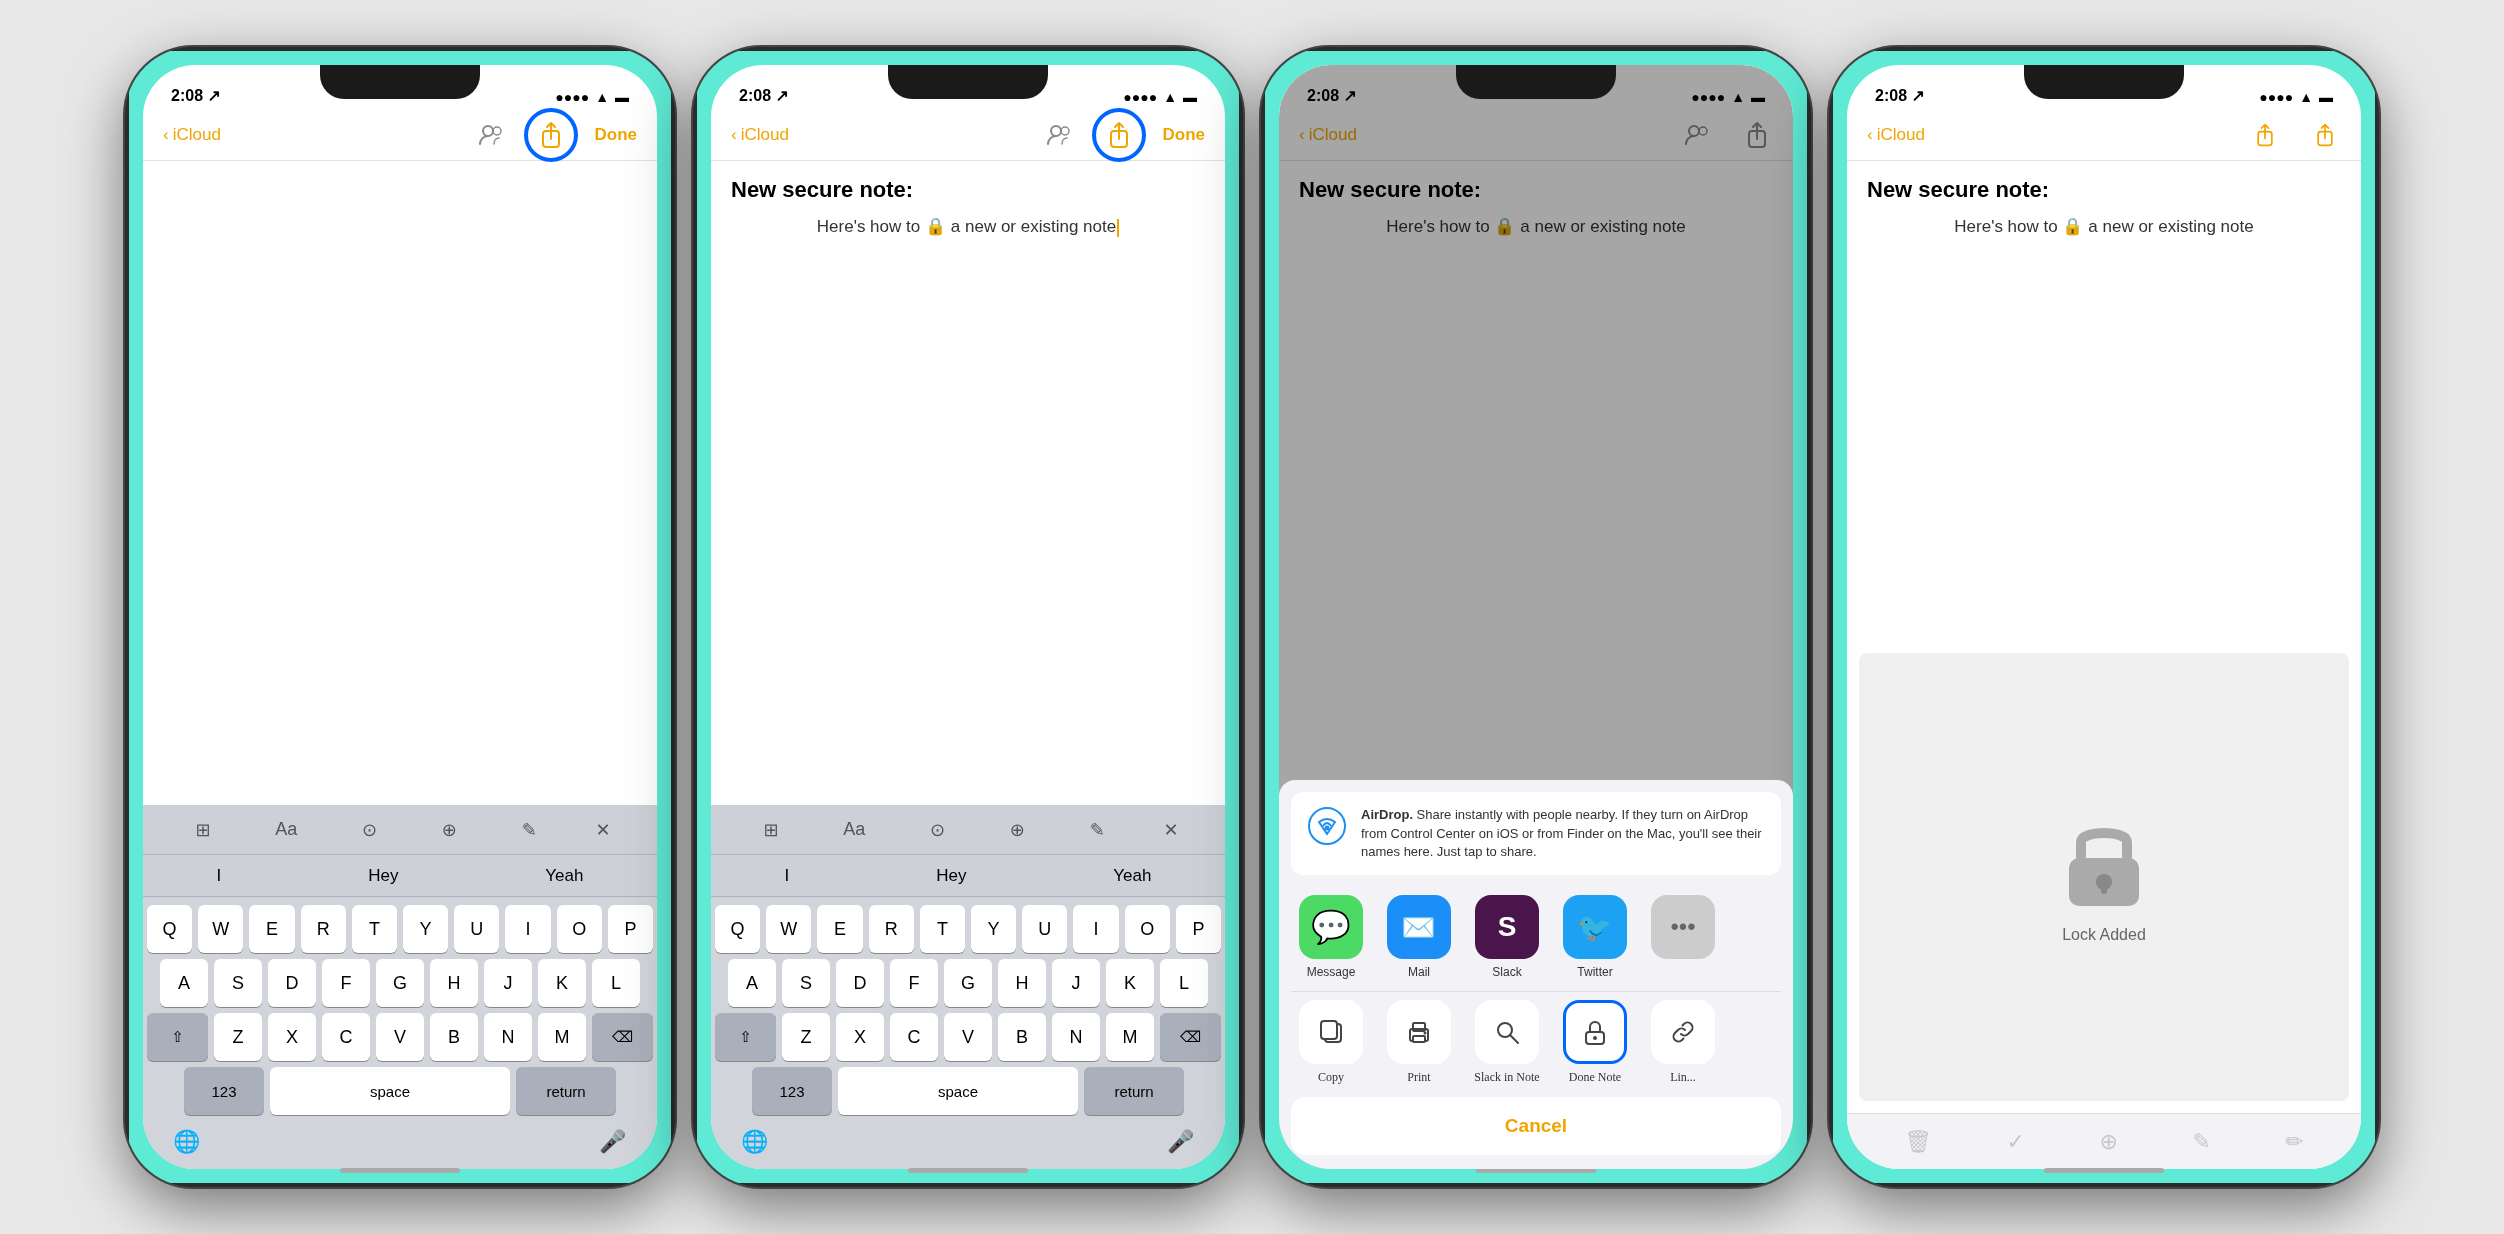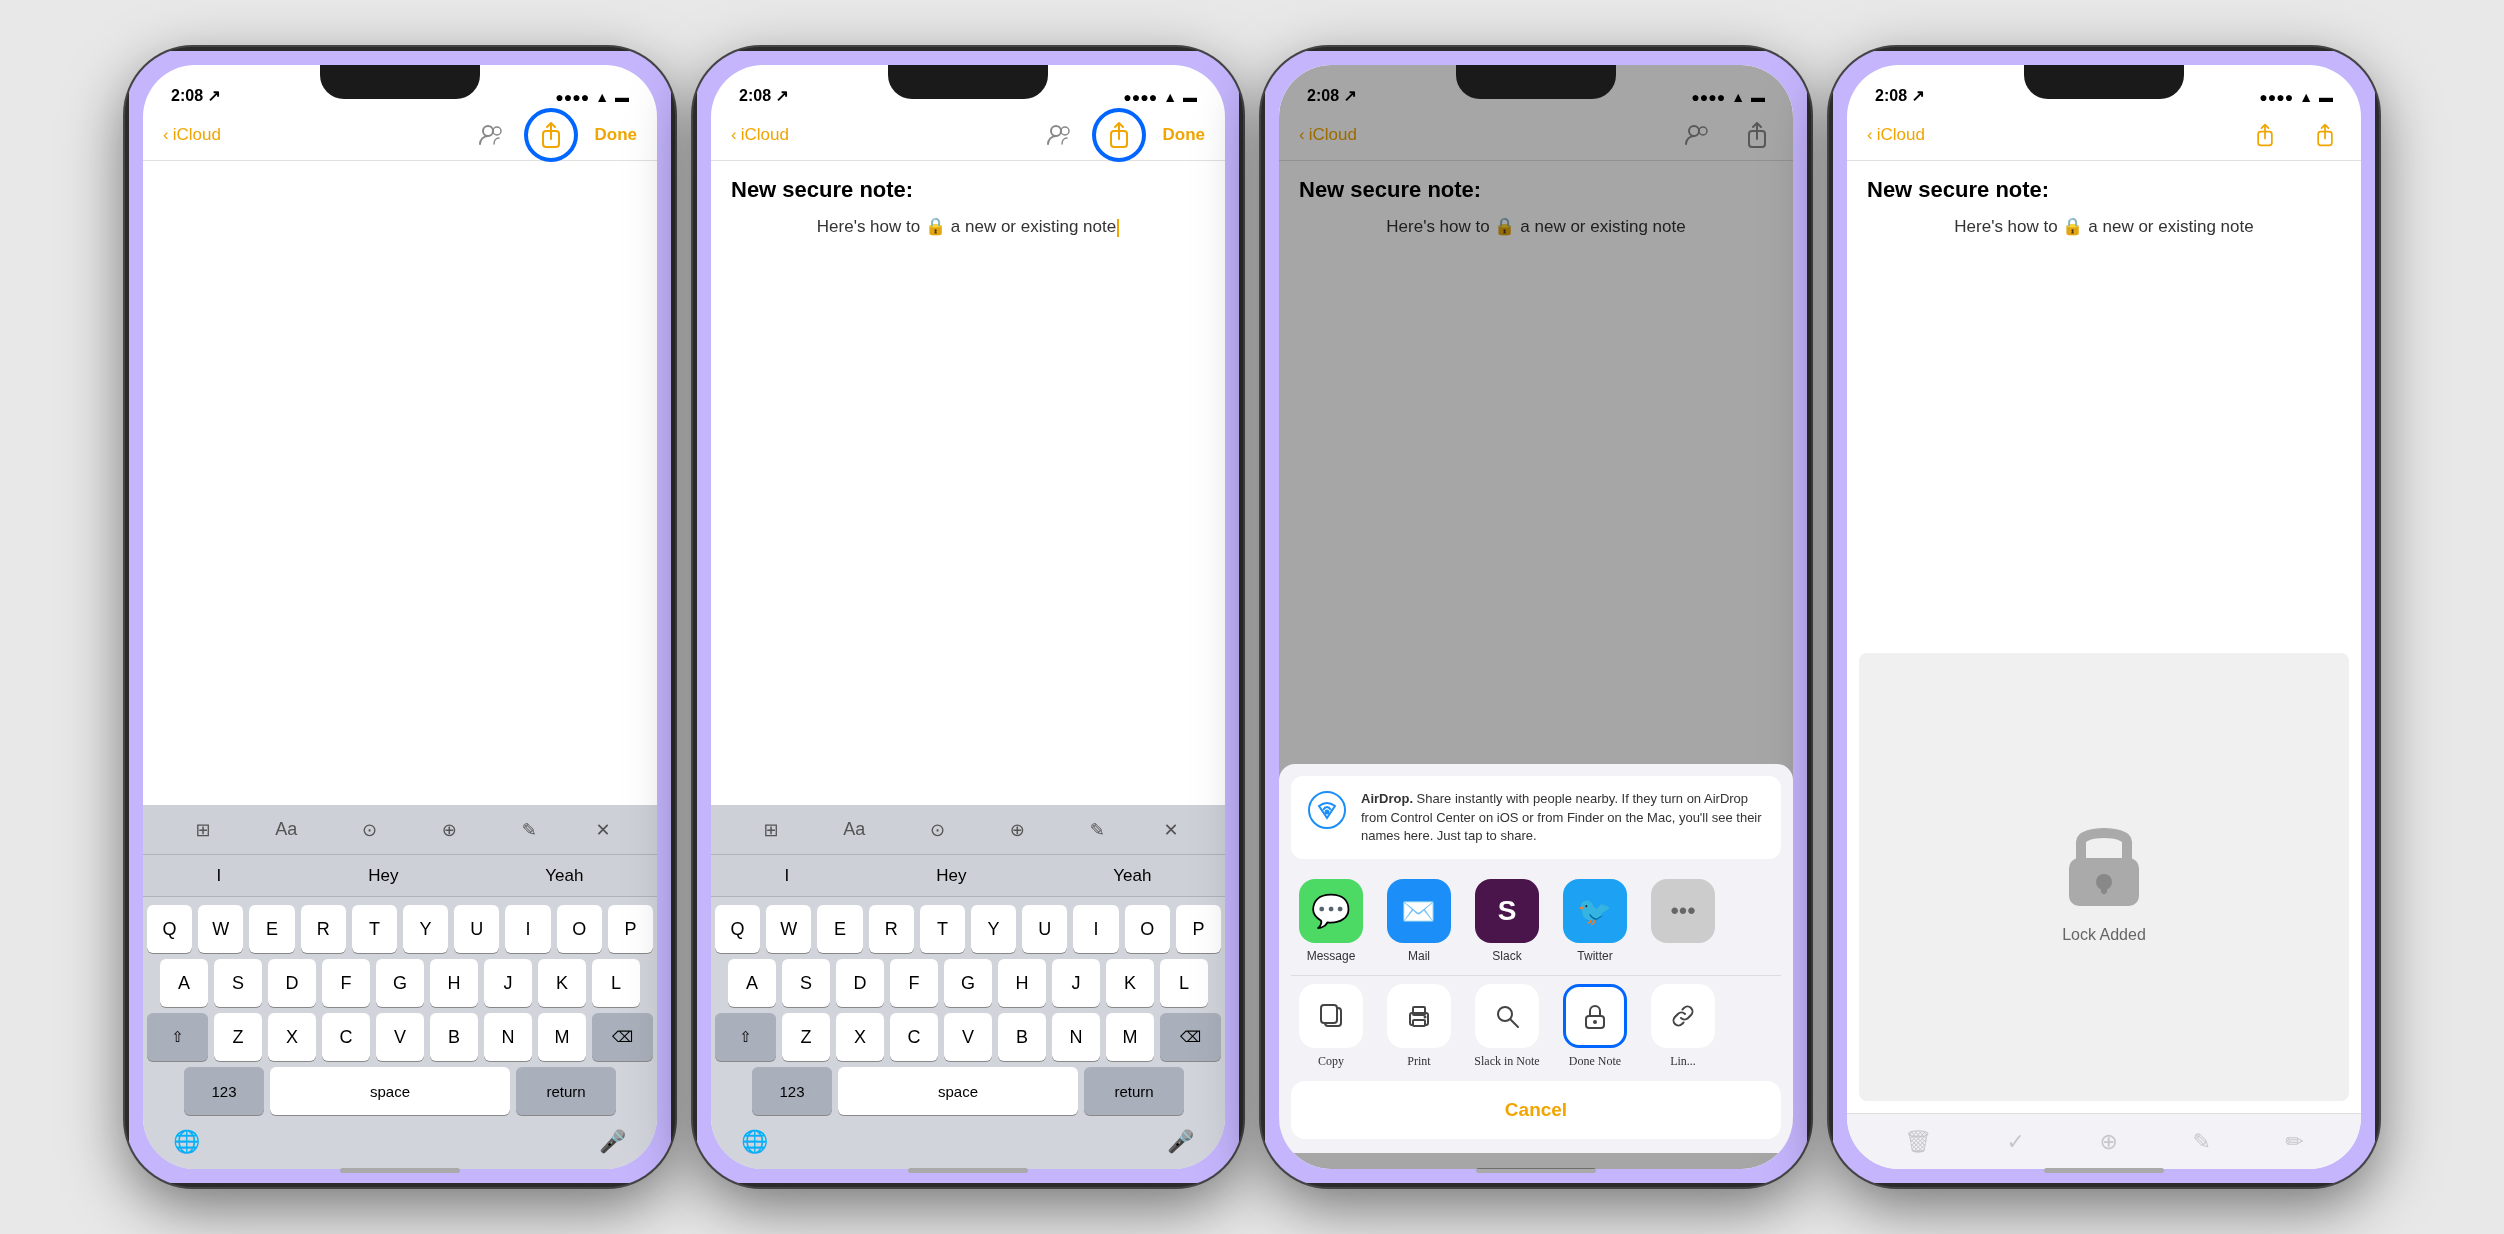--- a/index.html
+++ b/index.html
@@ -25,21 +25,21 @@
       height: 1140px;
       background: #2b2b2b;
       border-radius: 68px;
       position: relative;
       box-shadow: 0 0 0 2px #444, 0 20px 60px rgba(0,0,0,0.5);
       overflow: hidden;
     }
     .phone-inner {
       position: absolute;
       top: 4px; left: 4px; right: 4px; bottom: 4px;
-      background: #c4b5fd;
+      background: #5eead4;
       border-radius: 8px;
       overflow: hidden;
       padding-left: 32px;
     }
     .phone-screen {
       position: absolute;
       top: 14px; left: 14px; right: 14px; bottom: 14px;
       background: #fff;
       border-radius: 52px;
       overflow: hidden;
@@ -252,21 +252,21 @@
     
     .share-overlay {
       position: absolute;
       top: 0; left: 0; right: 0; bottom: 0;
       background: rgba(0,0,0,0.35);
       z-index: 50;
       border-radius: 52px;
     }
     .share-sheet {
       position: absolute;
-      bottom: 16px;
+      bottom: 0;
       left: 0; right: 0;
       background: #f2f2f7;
       border-radius: 16px 16px 0 0;
       z-index: 51;
       padding-bottom: 10px;
     }
     .airdrop-banner {
       background: #fff;
       margin: 12px;
       border-radius: 12px;

